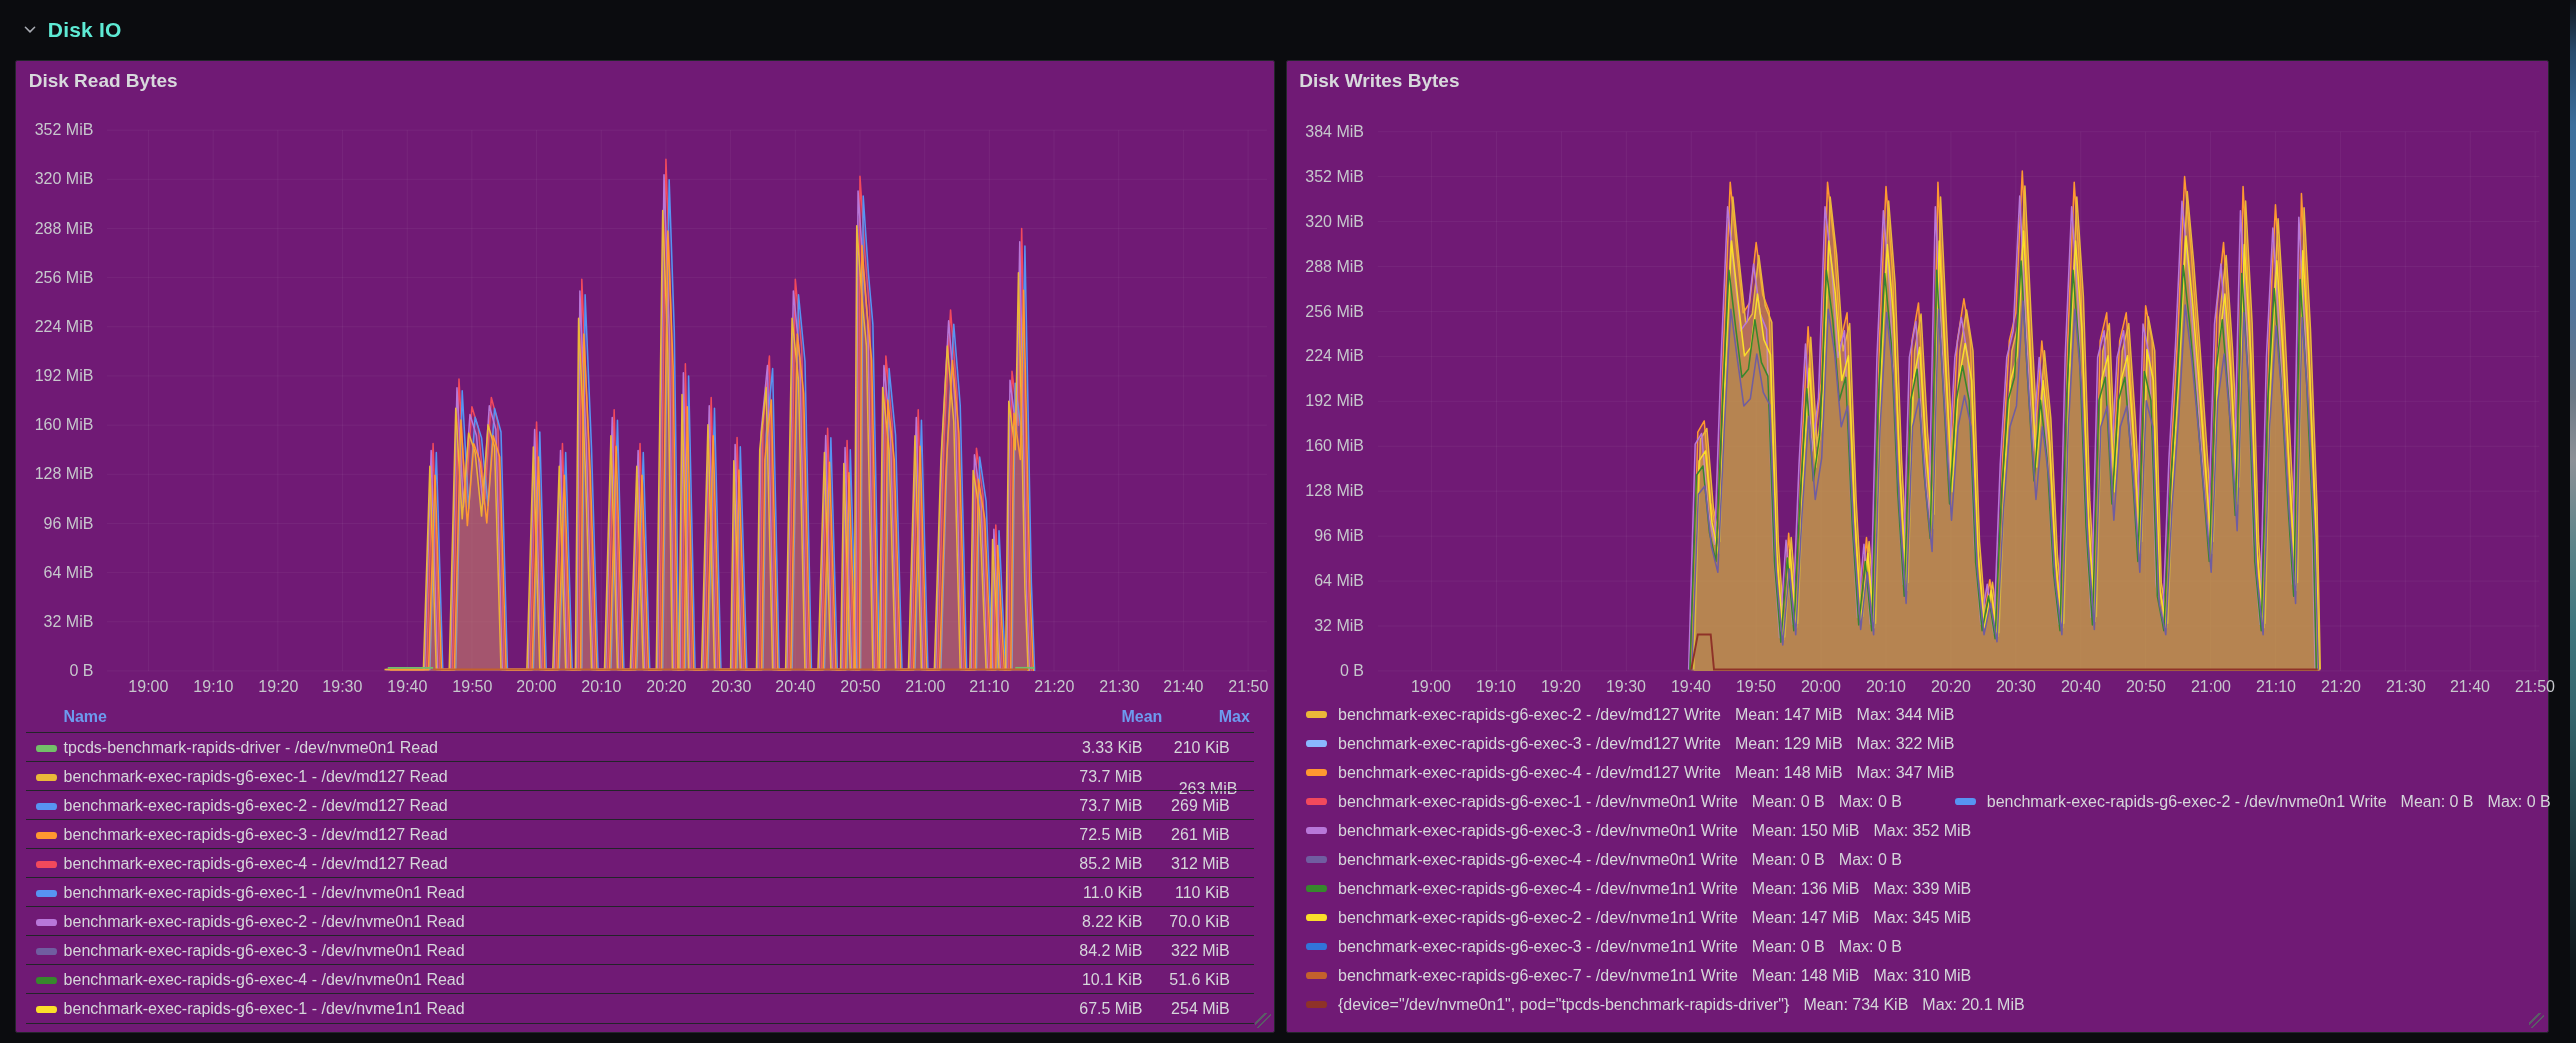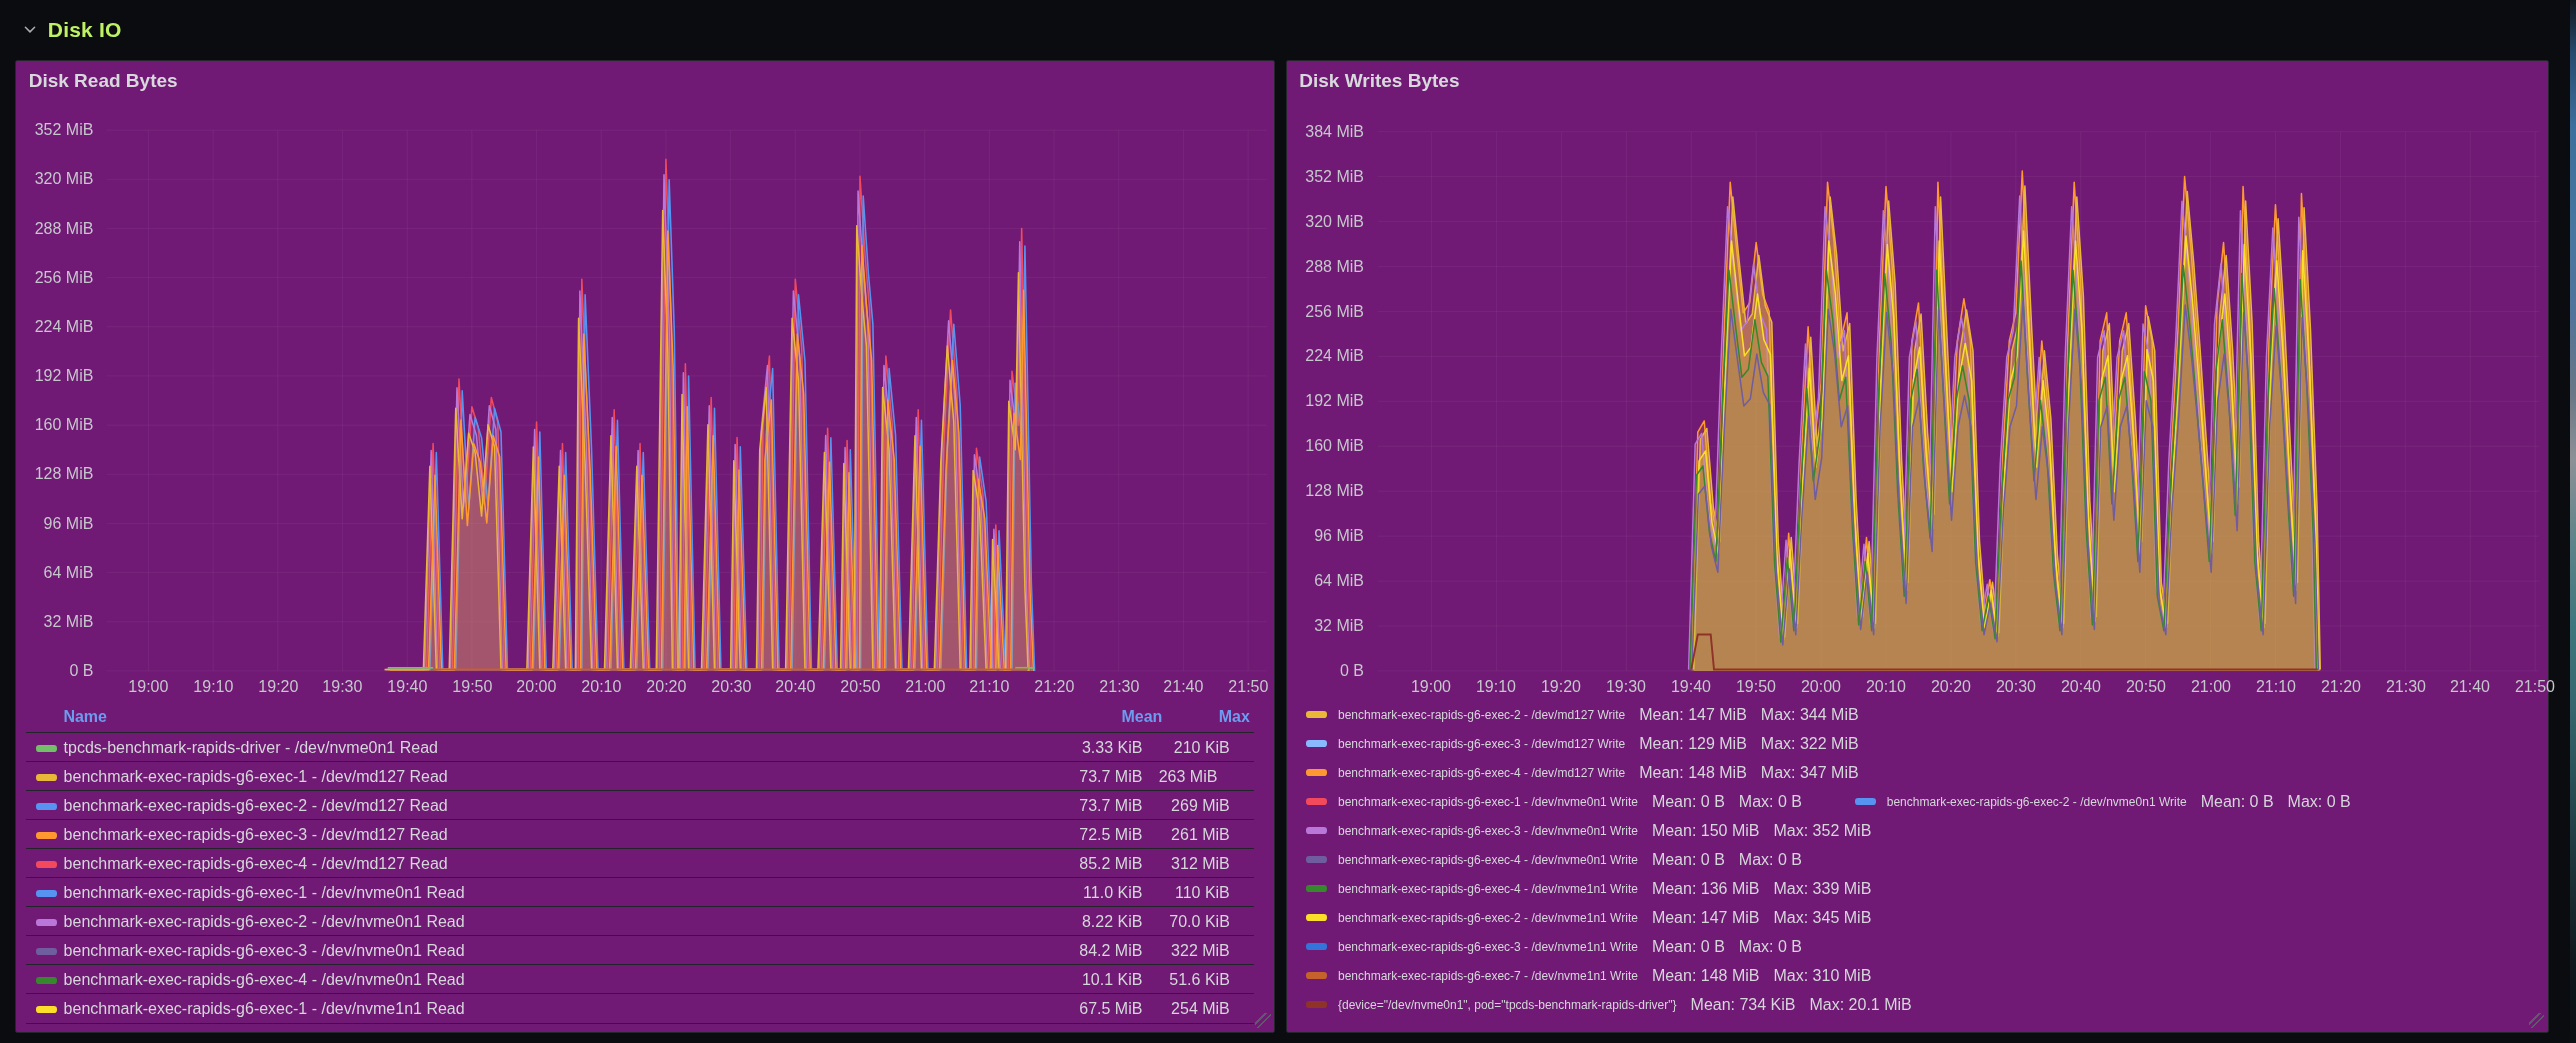--- a/index.html
+++ b/index.html
@@ -1,42 +1,42 @@
 <!DOCTYPE html>
 <html style="font-size:12.3px"><head>
 <meta charset="utf-8">
 <style>
   html,body{margin:0;padding:0;background:#0b0c0f;}
   body{width:2576px;height:1044px;position:relative;overflow:hidden;
        font-family:"Liberation Sans","DejaVu Sans",sans-serif;color:#d8d9dd;}
   .row-header{position:absolute;left:0;top:0;width:2570px;height:60px;display:flex;align-items:center;
               padding-left:23px;box-sizing:border-box;cursor:pointer;}
   .chev{display:flex;align-items:center;margin-right:10.8px;}
-  .row-title{font-size:21px;font-weight:700;color:#bef264;letter-spacing:0.2px;}
+  .row-title{font-size:21px;font-weight:700;color:#5eead4;letter-spacing:0.2px;}
   .panel{position:absolute;top:60px;height:973px;background:#701a75;border:0.8px solid #24262c;
          border-radius:2.3px;box-sizing:border-box;}
   #panel-left{left:15.4px;width:1260px;}
   #panel-right{left:1286px;width:1263px;}
   .panel-title{position:absolute;left:12.3px;top:9.2px;font-size:19px;font-weight:600;color:#d8d9dc;cursor:pointer;}
   .chart-svg{position:absolute;left:0;top:0;}
   .ylab{position:absolute;width:108px;text-align:right;font-size:16px;color:#c6c7cc;transform:translateY(-50%);}
   .xlab{position:absolute;width:85px;text-align:center;font-size:16px;color:#c6c7cc;transform:translateX(-50%);}
   .legend{position:absolute;left:0;width:100%;box-sizing:border-box;}
   .lg-hdr{position:absolute;left:0;width:100%;height:29px;}
   .lg-hdr .hname{position:absolute;left:47px;top:5.4px;font-size:16px;font-weight:600;color:#6d9bef;cursor:pointer;}
   .lg-hdr .hmean,.lg-hdr .hmax{position:absolute;top:5.4px;font-size:16px;font-weight:600;color:#6d9bef;cursor:pointer;}
   .lrow{position:absolute;left:9.2px;right:20px;height:29px;border-top:0.8px solid #222429;cursor:pointer;}
   .lrow:last-child{border-bottom:0.8px solid #222429;}
   .swatch{position:absolute;left:10px;top:11.5px;width:21px;height:7px;border-radius:3.1px;}
   .lname{position:absolute;left:38px;top:6.1px;font-size:16px;color:#d5d6da;white-space:nowrap;}
   .lmean,.lmax{position:absolute;top:6.1px;font-size:16px;color:#d5d6da;text-align:right;}
   .rrow{position:absolute;left:9.2px;height:29px;display:flex;align-items:center;cursor:pointer;}
   .ritem{display:flex;align-items:center;margin-right:43px;white-space:nowrap;}
   .ritem .sw{width:21px;height:7px;border-radius:3.1px;margin:0 10.8px 0 10px;flex:none;}
-  .ritem .lb{font-size:12px;color:#d5d6da;}
+  .ritem .lb{font-size:16px;color:#d5d6da;}
   .ritem .st{font-size:16px;color:#d5d6da;margin-left:14px;}
   .resize-handle{position:absolute;right:3.8px;bottom:3.8px;width:15.4px;height:15.4px;cursor:nwse-resize;
     background:
       linear-gradient(135deg,transparent 0 7px,#5a5d66 7px 8.5px,transparent 8.5px 11.5px,#5a5d66 11.5px 13px,transparent 13px);
   }
   .wallpaper{position:absolute;right:0;top:0;width:6.1px;height:1044px;
     background:linear-gradient(180deg,#11161d 0%,#274b6d 5%,#3c6f9c 12%,#47779f 22%,#52749a 30%,
       #6b7885 38%,#8d9197 44%,#5d8489 52%,#3e767d 60%,#35666d 68%,#274c52 76%,#1a3136 84%,#10191d 92%,#0b0f12 100%);}
 </style>
 </head>
@@ -65,21 +65,21 @@
         <div class="lrow" style="top: 29px;">
           <span class="swatch" style="background: rgb(115, 191, 105);"></span>
           <span class="lname">tpcds-benchmark-rapids-driver - /dev/nvme0n1 Read</span>
           <span class="lmean" style="right: 112px;">3.33 KiB</span>
           <span class="lmax" style="right: 24.6px;">210 KiB</span>
         </div>
         <div class="lrow" style="top: 58px;">
           <span class="swatch" style="background: rgb(234, 184, 57);"></span>
           <span class="lname">benchmark-exec-rapids-g6-exec-1 - /dev/md127 Read</span>
           <span class="lmean" style="right: 112px;">73.7 MiB</span>
-          <span class="lmax" style="right: 37px;">263 MiB</span>
+          <span class="lmax" style="right: 17px; margin-top: 12px;">263 MiB</span>
         </div>
         <div class="lrow" style="top: 87px;">
           <span class="swatch" style="background: rgb(87, 148, 242);"></span>
           <span class="lname">benchmark-exec-rapids-g6-exec-2 - /dev/md127 Read</span>
           <span class="lmean" style="right: 112px;">73.7 MiB</span>
           <span class="lmax" style="right: 24.6px;">269 MiB</span>
         </div>
         <div class="lrow" style="top: 116px;">
           <span class="swatch" style="background: rgb(255, 152, 48);"></span>
           <span class="lname">benchmark-exec-rapids-g6-exec-3 - /dev/md127 Read</span>

